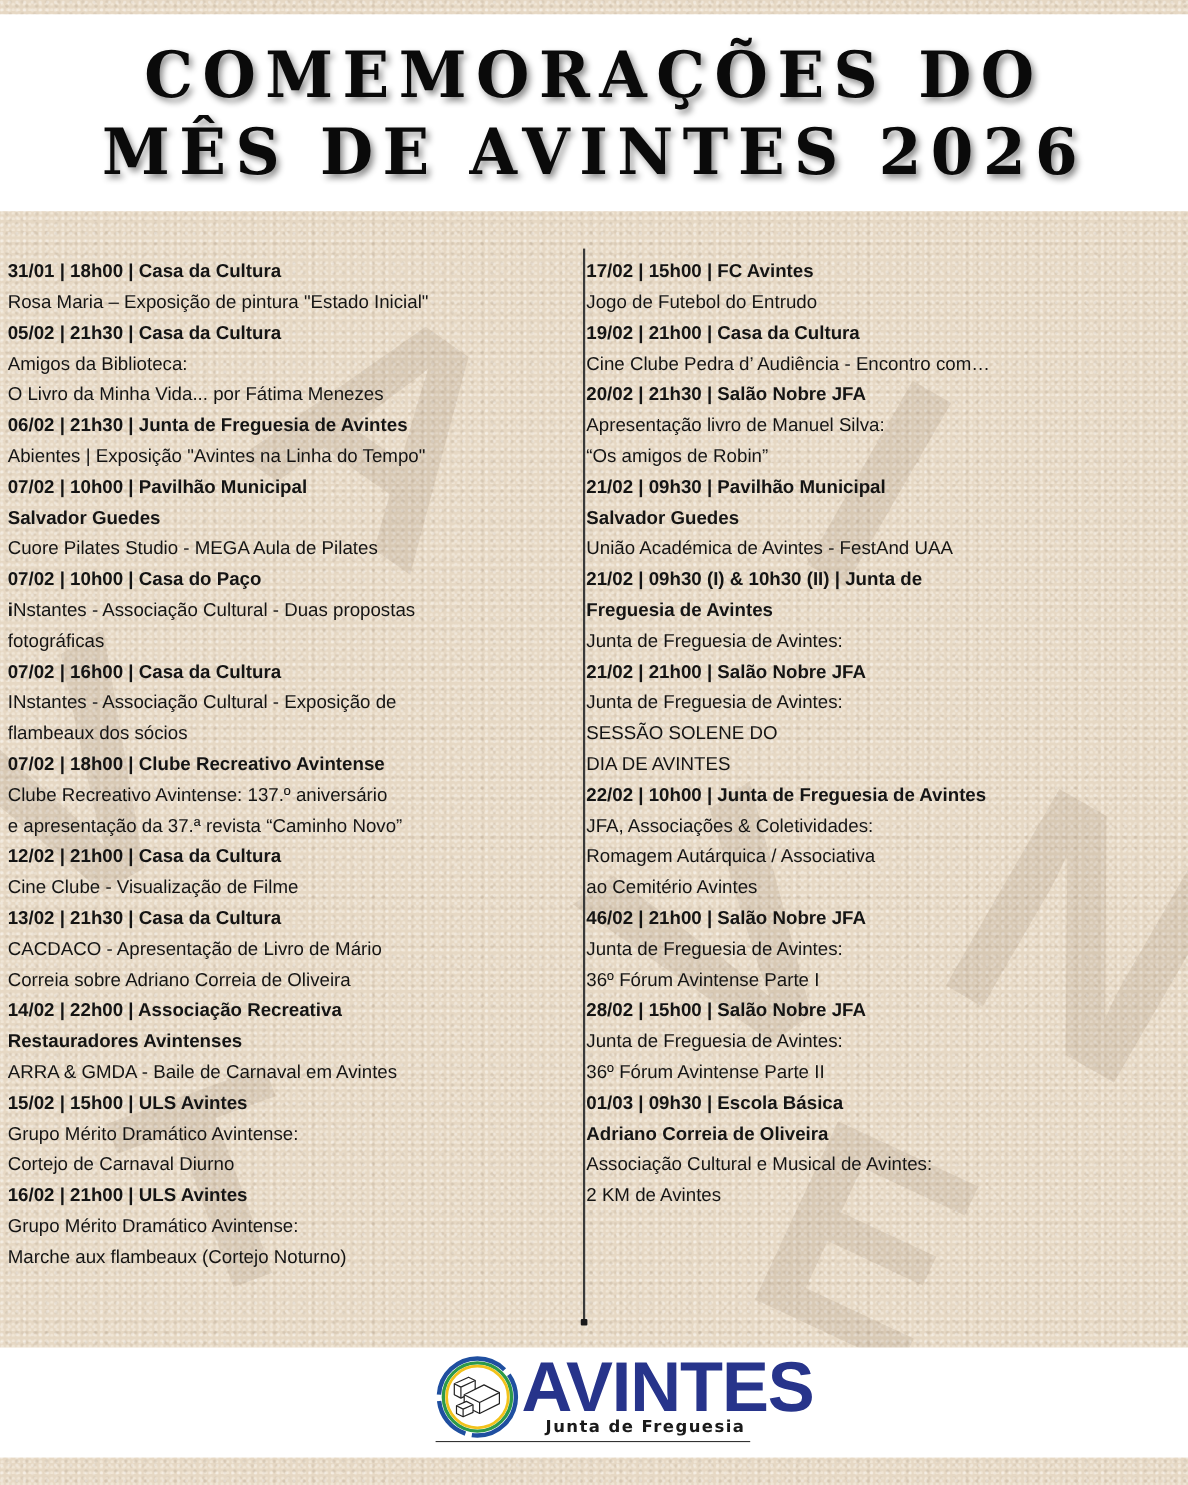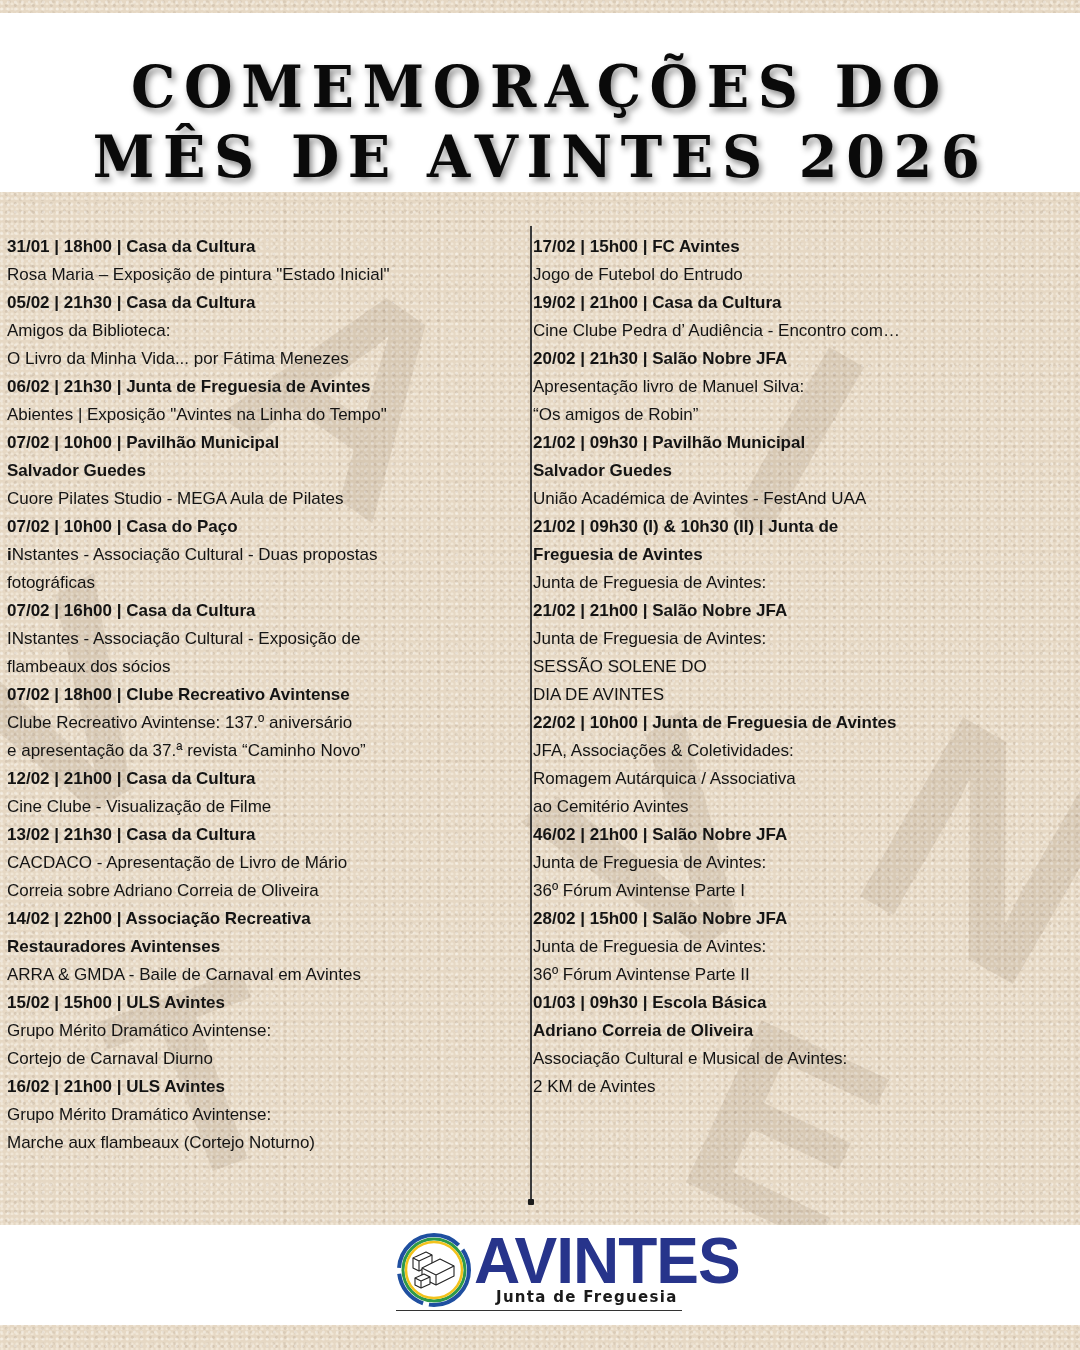--- a/index.html
+++ b/index.html
@@ -23,21 +23,21 @@
       position: absolute;
       font-family: "Liberation Sans", sans-serif;
       font-weight: 700;
       color: rgba(120,100,80,0.13);
       transform-origin: center;
       line-height: 1;
     }
     .title-band {
       position: absolute; left: 0; top: 13px; width: 1080px; height: 179px;
       background: #ffffff;
-      display: flex; flex-direction: column; align-items: center; justify-content: flex-end;
+      display: flex; flex-direction: column; align-items: center; justify-content: center;
     }
     .title-line {
       font-family: "DejaVu Serif", serif;
       font-weight: 700;
       font-size: 58px;
       letter-spacing: 9px;
       line-height: 70px;
       color: #0a0a0a;
       text-shadow: 3px 4px 6px rgba(0,0,0,0.45);
       transform: scaleX(0.96);

